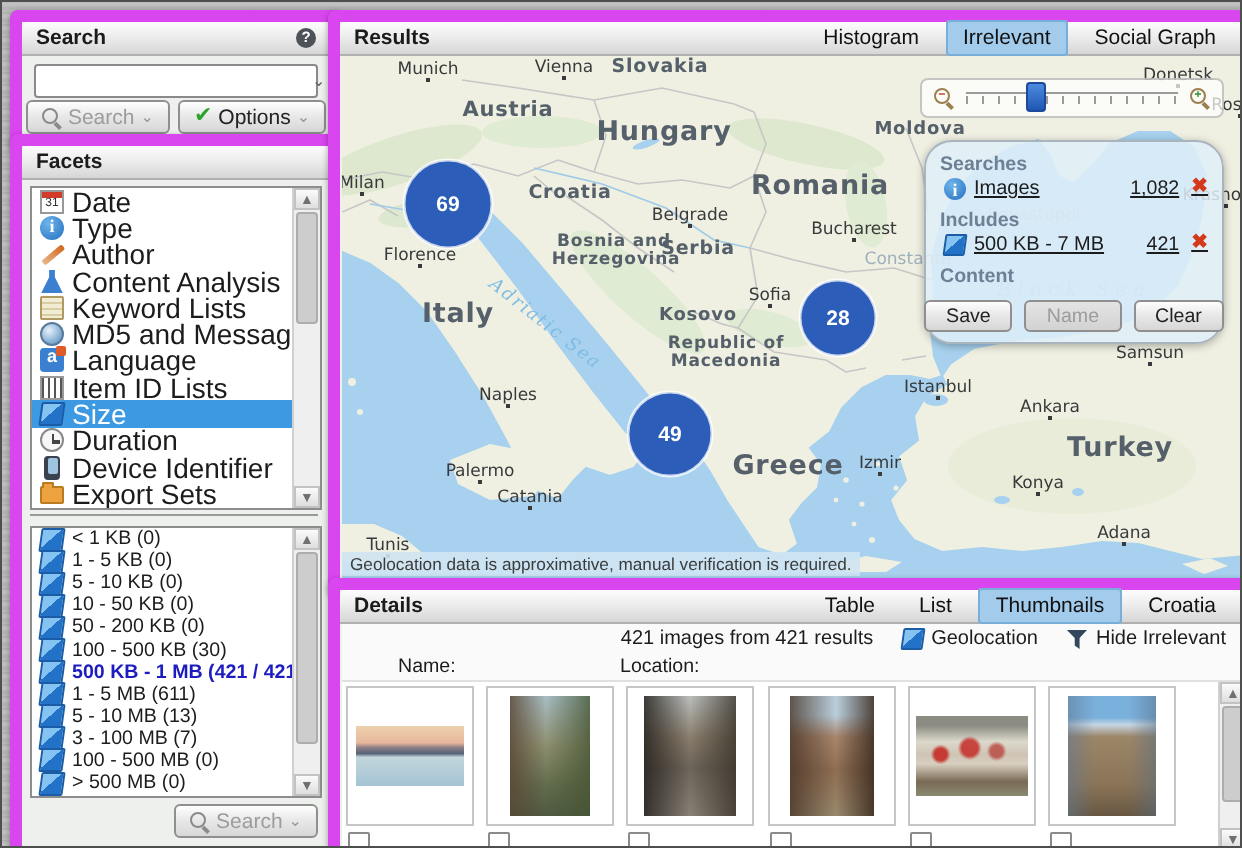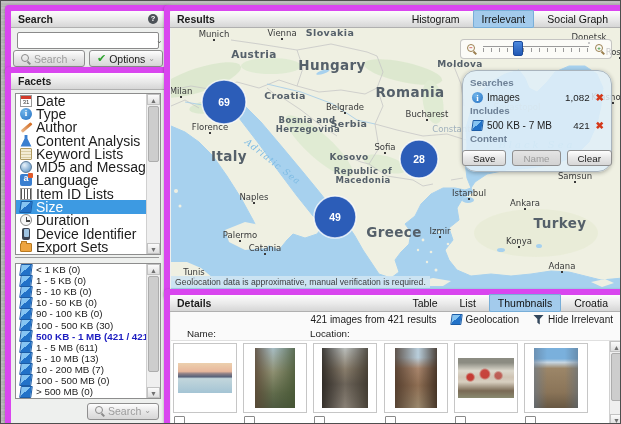--- a/index.html
+++ b/index.html
@@ -104,36 +104,36 @@
   #slider-track{position:relative;flex:1;height:12px;margin:0 6px;}
   #slider-track .line{position:absolute;left:0;right:0;top:3px;height:1px;background:#9a9a9a;}
   #slider-track .ticks{position:absolute;left:0;right:0;top:5px;height:4px;
     background:repeating-linear-gradient(90deg,#9a9a9a 0 1px,transparent 1px 8px);}
   #slider-handle{position:absolute;top:-2px;width:8px;height:13px;background:linear-gradient(180deg,#4d8ade,#2057b4);
     border:1px solid #1b4globala0;border:1px solid #1b4a9a;border-radius:2px;}
   
   #filter-overlay{position:absolute;left:291px;top:42px;width:150px;height:102px;background:rgba(223,238,248,.85);
     border:1px solid #a9b4bd;border-radius:14px;box-shadow:0 1px 4px rgba(0,0,0,.3);padding:4px 7px;box-sizing:border-box;font-size:10px;}
   .ovl-hdr{color:#6d8096;font-weight:bold;font-size:9.8px;margin-top:2px;}
-  .ovl-row{display:flex;align-items:flex-end;height:14px;margin:1px 0;color:#1c1c1c;}
+  .ovl-row{display:flex;align-items:flex-start;height:14px;margin:1px 0;color:#1c1c1c;text-decoration:underline;}
   .ovl-row .fi{width:11px;height:11px;}
   .ovl-row .cnt{margin-left:auto;font-size:9.8px;}
   .ovl-x{color:#d4391b;font-weight:bold;font-size:10px;margin-left:6px;line-height:1;}
   #ovl-buttons{position:absolute;left:0;right:0;bottom:5px;display:flex;justify-content:center;gap:6px;}
   #ovl-buttons .btn3d{height:16px;font-size:9.8px;padding:0 10px;}
   #ovl-buttons .btn3d.disabled{background:linear-gradient(180deg,#e4e4e4,#d2d2d2);}
   
   #details-panel{left:163px;top:288px;width:454px;height:131px;}
   #details-toolbar{position:absolute;left:1px;right:1px;top:17px;height:15px;background:#fafafa;
     display:flex;align-items:center;justify-content:flex-end;gap:14px;padding-right:10px;font-size:10px;color:#1c1c1c;}
   .tool-item{display:flex;align-items:center;gap:4px;}
   .dedup-icon{width:11px;height:11px;background:linear-gradient(135deg,#85c4f2 0 45%,#2272c8 45%);transform:skewX(-8deg);border:1px solid #1b5ca6;box-sizing:border-box;border-radius:1px;}
   .funnel-icon{width:11px;height:10px;background:#33475c;clip-path:polygon(0 0,100% 0,62% 45%,62% 100%,40% 82%,40% 45%);}
   #filter-labels{position:absolute;left:1px;right:1px;top:32px;height:13px;background:#fafafa;font-size:9.8px;color:#1c1c1c;}
-  #filter-labels .nm{position:absolute;left:16px;top:1px;}
+  #filter-labels .nm{position:absolute;left:28px;top:1px;}
   #filter-labels .loc{position:absolute;left:139px;top:1px;}
   #thumbs-area{position:absolute;left:1px;right:1px;top:45px;bottom:1px;background:#fff;border-top:1px solid #e0e0e0;border-radius:0 0 3px 3px;}
   .thumb-cell{position:absolute;top:2px;}
   .thumb-card{width:62px;height:68px;background:#fff;border:1px solid #c6c6c6;display:flex;align-items:center;justify-content:center;}
   .thumb-cb{appearance:none;-webkit-appearance:none;width:11px;height:11px;border:1px solid #8a8a8a;background:#fff;border-radius:1px;margin:3px 0 0 1px;display:block;}
   .art{display:block;}
   .art-lake-sunset{width:54px;height:30px;background:linear-gradient(180deg,#ecd0ae 0%,#e8b79c 28%,#8d7f86 36%,#57627a 46%,#c2d6dc 52%,#a4c4d4 100%);}
   .art-street-flowers{width:40px;height:60px;background:linear-gradient(90deg,rgba(92,74,56,.85),rgba(170,180,160,.15) 45%,rgba(72,88,54,.8)),linear-gradient(180deg,#a8c0cc,#8a8a6a 40%,#55603e 75%,#3e4a30);}
   .art-cobbled-street{width:46px;height:60px;background:linear-gradient(90deg,rgba(38,34,30,.85),rgba(130,120,104,.12) 50%,rgba(56,50,40,.8)),linear-gradient(180deg,#c4caca,#8a7e6c 35%,#6a6258 60%,#8a8278);}
   .art-old-alley{width:42px;height:60px;background:linear-gradient(90deg,rgba(72,52,38,.8),rgba(200,160,120,.08) 55%,rgba(58,42,30,.85)),linear-gradient(180deg,#b8d2e4 0 16%,#a6846c 34%,#8a6a50 62%,#97876d);}
@@ -244,41 +244,41 @@
         <div class="value-row">
           <span class="fi fi-size"></span>
           <span>5 - 10 KB (0)</span>
         </div>
         <div class="value-row">
           <span class="fi fi-size"></span>
           <span>10 - 50 KB (0)</span>
         </div>
         <div class="value-row">
           <span class="fi fi-size"></span>
-          <span>90 - 100 KB (0)</span>
+          <span>50 - 200 KB (0)</span>
         </div>
         <div class="value-row">
           <span class="fi fi-size"></span>
           <span>100 - 500 KB (30)</span>
         </div>
         <div class="value-row selected">
           <span class="fi fi-size"></span>
           <span>500 KB - 1 MB (421 / 421)</span>
         </div>
         <div class="value-row">
           <span class="fi fi-size"></span>
           <span>1 - 5 MB (611)</span>
         </div>
         <div class="value-row">
           <span class="fi fi-size"></span>
           <span>5 - 10 MB (13)</span>
         </div>
         <div class="value-row">
           <span class="fi fi-size"></span>
-          <span>10 - 200 MB (7)</span>
+          <span>3 - 100 MB (7)</span>
         </div>
         <div class="value-row">
           <span class="fi fi-size"></span>
           <span>100 - 500 MB (0)</span>
         </div>
         <div class="value-row">
           <span class="fi fi-size"></span>
           <span>&gt; 500 MB (0)</span>
         </div>
       </div>

